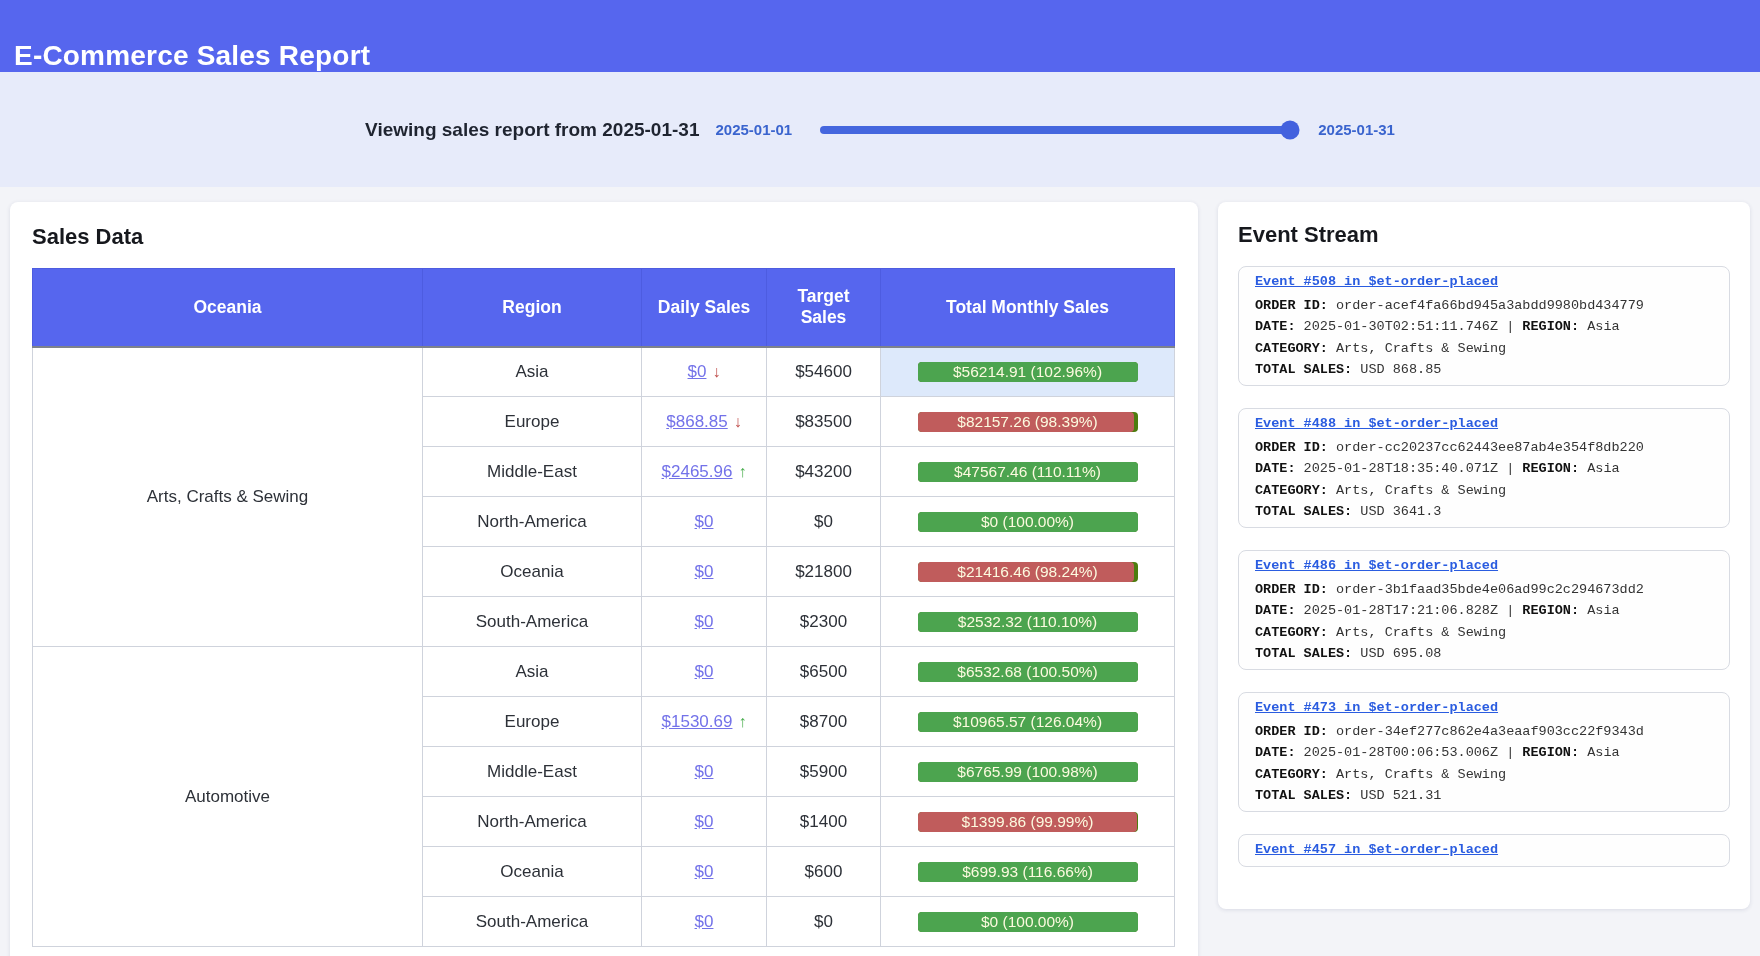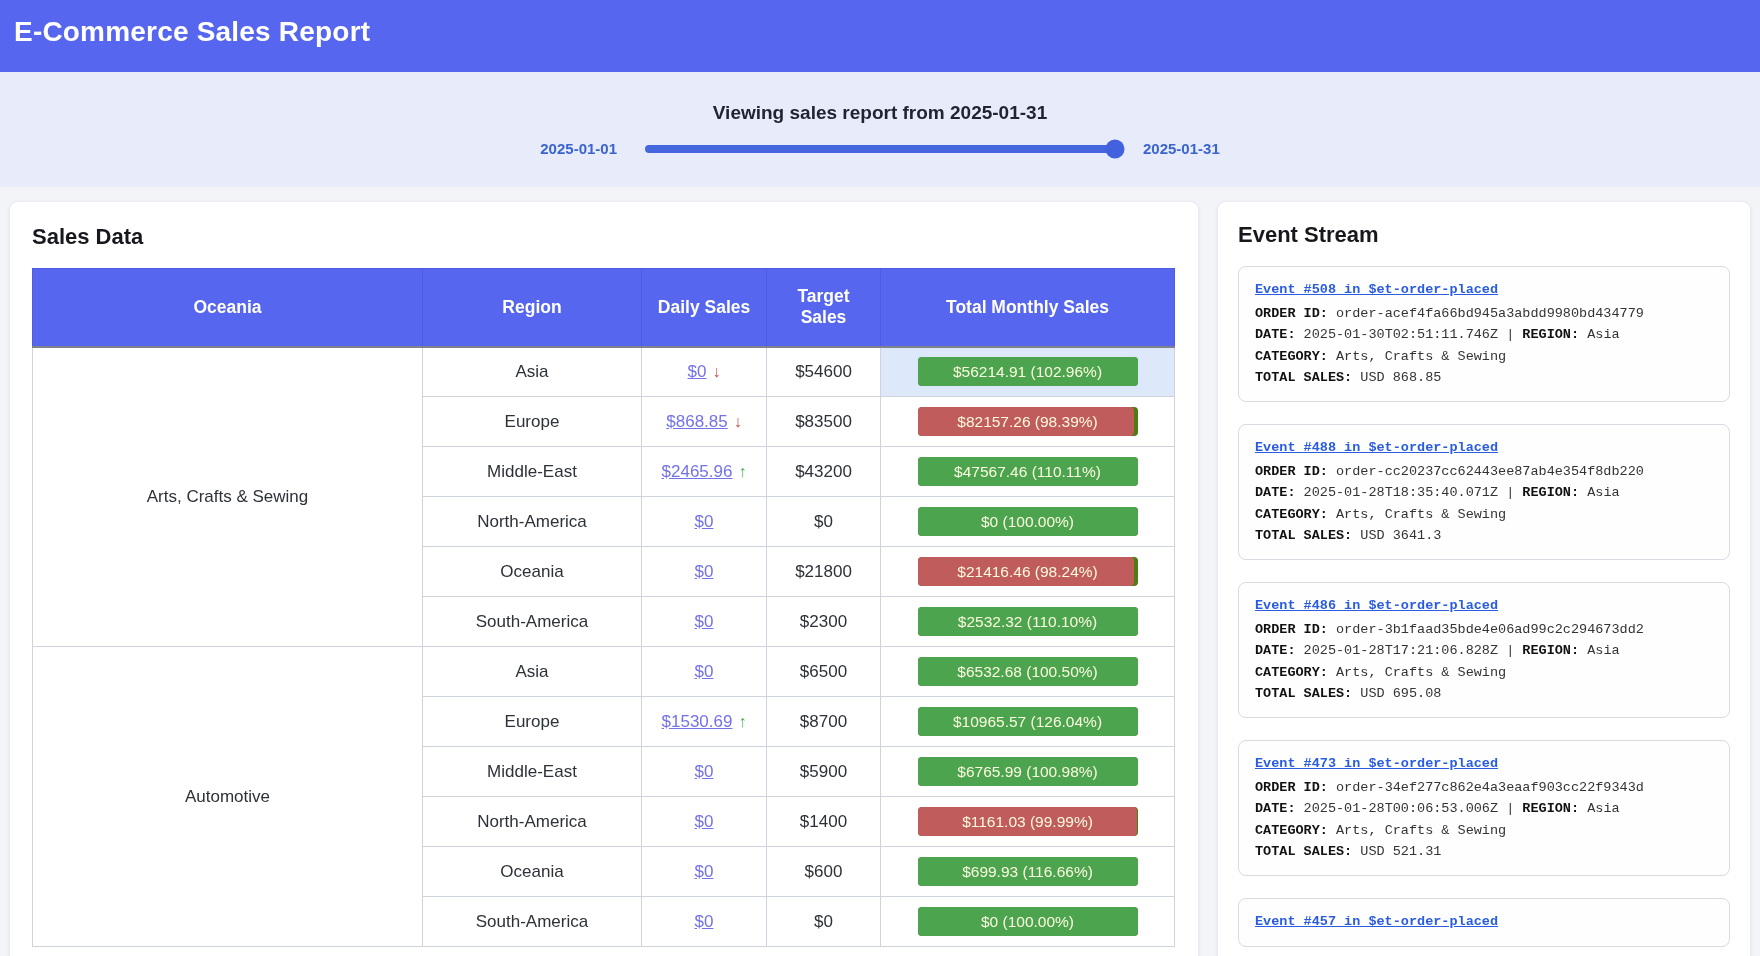--- a/index.html
+++ b/index.html
@@ -7,30 +7,30 @@
   body {
     width:1760px; height:956px; overflow:hidden;
     background:#F3F4F8;
     font-family:"Liberation Sans", sans-serif;
     color:#2d3138;
   }
 
   
   .app-header {
     height:72px; background:#5666EE;
-    display:flex; align-items:flex-start; padding:16px 14px;
+    display:flex; align-items:flex-end; padding:0 14px;
   }
   .app-header h1 {
     margin:0; color:#ffffff; font-size:28px; font-weight:bold; letter-spacing:.2px;
   }
 
   
   .slider-band {
     height:115px; background:#E7EBFA;
-    display:flex; flex-direction:column; align-items:center; justify-content:center; gap:16px;
+    display:flex; flex-direction:row; align-items:center; justify-content:center; gap:16px;
   }
   .slider-heading { font-size:19px; font-weight:bold; color:#1f2430; }
   .slider-row { display:flex; align-items:center; gap:28px; }
   .slider-date-label { color:#3A64CE; font-weight:bold; font-size:15px; }
   .slider-track {
     position:relative; width:470px; height:8px; background:#4566DE; border-radius:4px;
   }
   .slider-thumb {
     position:absolute; top:50%; transform:translate(-50%,-50%);
     width:19px; height:19px; border-radius:50%; background:#4361DE;
@@ -60,35 +60,35 @@
   }
   td.cat { font-size:17px; color:#2d3138; }
   a.daily-link { color:#7372E9; text-decoration:underline; }
   .arrow { margin-left:6px; font-size:16px; }
   .arrow.up { color:#4CAF50; }
   .arrow.down { color:#C0504D; }
 
   td.total-cell { padding:10px 0; }
   td.total-cell.highlight { background:#DDE9FB; }
   .badge-bar {
-    position:relative; width:220px; height:29px; margin:0 auto;
+    position:relative; width:220px; height:20px; margin:0 auto;
     background:#4d7c0f; border-radius:4px;
   }
   .badge-bar .fill { position:absolute; left:0; top:0; bottom:0; border-radius:4px; }
   .badge-bar.green .fill { background:#4CA44F; }
   .badge-bar.red .fill { background:#C05C5C; }
   .badge-label {
     position:absolute; inset:0; display:flex; align-items:center; justify-content:center;
     color:#FCFADF; font-size:15.5px;
   }
 
   
   .event-card {
     border:1px solid #D8DBE2; border-radius:8px; background:#fefefe;
-    padding:12px 16px; margin-bottom:22px;
+    padding:4px 16px; margin-bottom:22px;
     font-family:"Liberation Mono", monospace; font-size:13.5px; line-height:1.6; color:#333;
   }
   .event-card a.event-link {
     color:#2A5CE0; font-weight:bold; text-decoration:underline;
     display:inline-block; margin-bottom:2px;
   }
   .event-card strong { color:#111; font-weight:bold; }
 </style>
 </head>
 <body>
@@ -231,21 +231,21 @@
               </div>
             </td>
           </tr>
           <tr>
             <td>North-America</td>
             <td><a class="daily-link" href="#">$0</a></td>
             <td>$1400</td>
             <td class="total-cell">
               <div class="badge-bar red">
                 <div class="fill" style="width: 99.99%;"></div>
-                <span class="badge-label">$1161.03 (99.99%)</span>
+                <span class="badge-label">$1399.86 (99.99%)</span>
               </div>
             </td>
           </tr>
           <tr>
             <td>Oceania</td>
             <td><a class="daily-link" href="#">$0</a></td>
             <td>$600</td>
             <td class="total-cell">
               <div class="badge-bar green">
                 <div class="fill" style="width: 100%;"></div>

